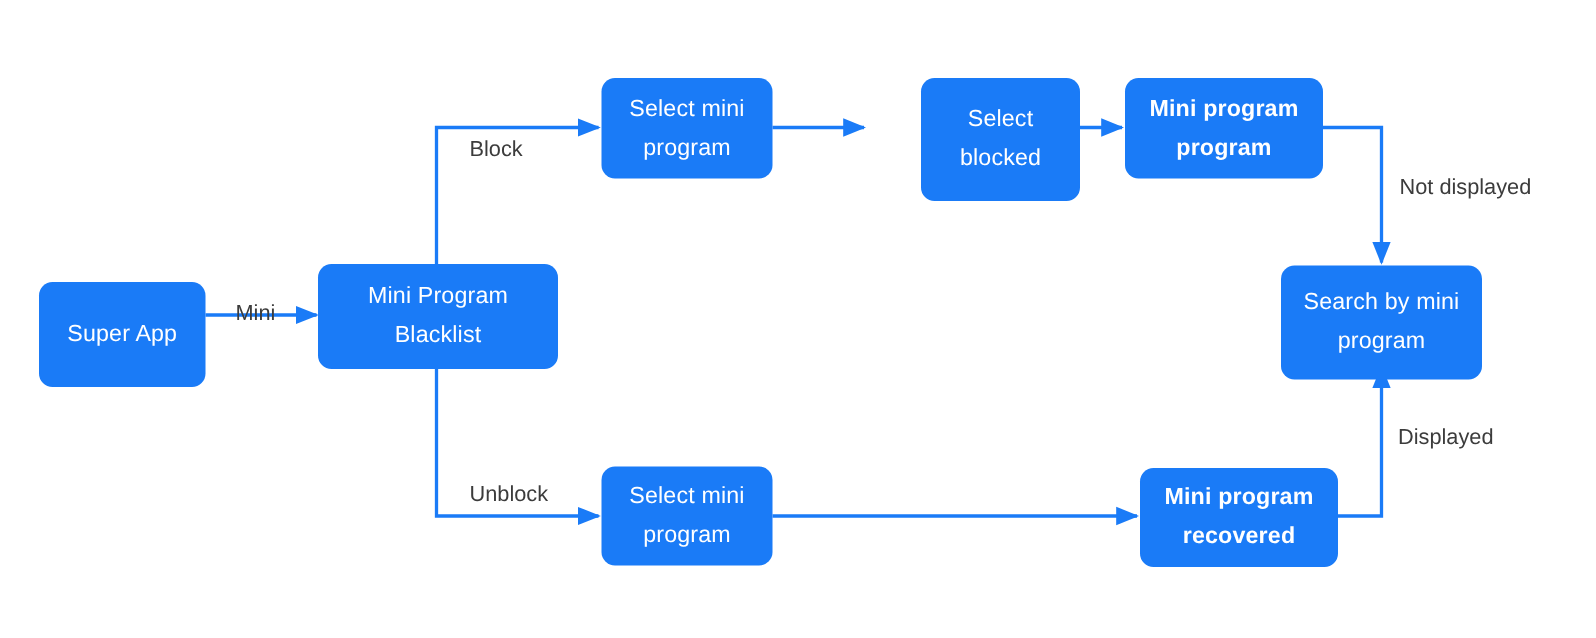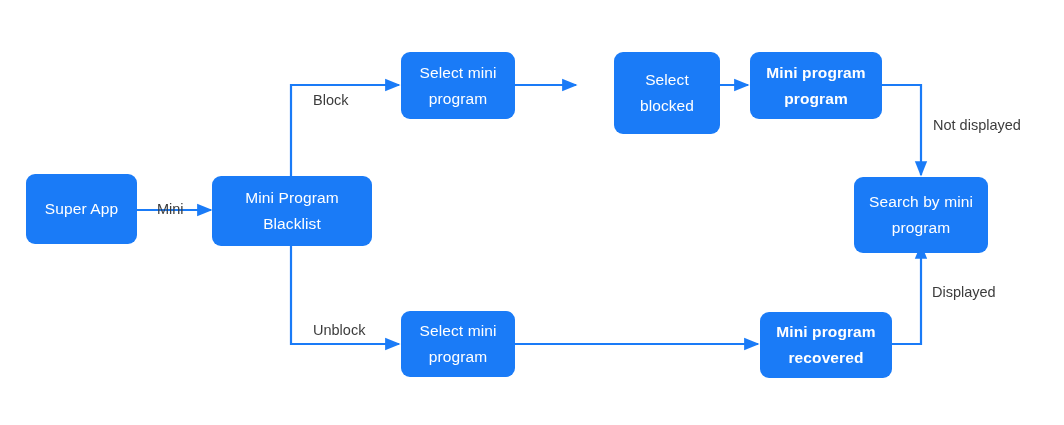--- a/index.html
+++ b/index.html
@@ -83,21 +83,21 @@
       <path d="M 882 85 L 921 85 L 921 175" marker-end="url(#arrow)"></path>
 
       <path d="M 291 245 L 291 344 L 399 344" marker-end="url(#arrow)"></path>
 
       <path d="M 515 344 L 758 344" marker-end="url(#arrow)"></path>
 
       <path d="M 892 344 L 921 344 L 921 245" marker-end="url(#arrow)"></path>
     </g>
   </svg>
 
-  <div class="node" style="left:26px; top:174px; width:111px; height:70px;">
+  <div class="node" style="left:26px; top:188px; width:111px; height:70px;">
     <span class="ln">Super App</span>
   </div>
 
   <div class="node" style="left:212px; top:176px; width:160px; height:70px;">
     <span class="ln">Mini Program</span>
     <span class="ln">Blacklist</span>
   </div>
 
   <div class="node" style="left:401px; top:52px; width:114px; height:67px;">
     <span class="ln">Select mini</span>

